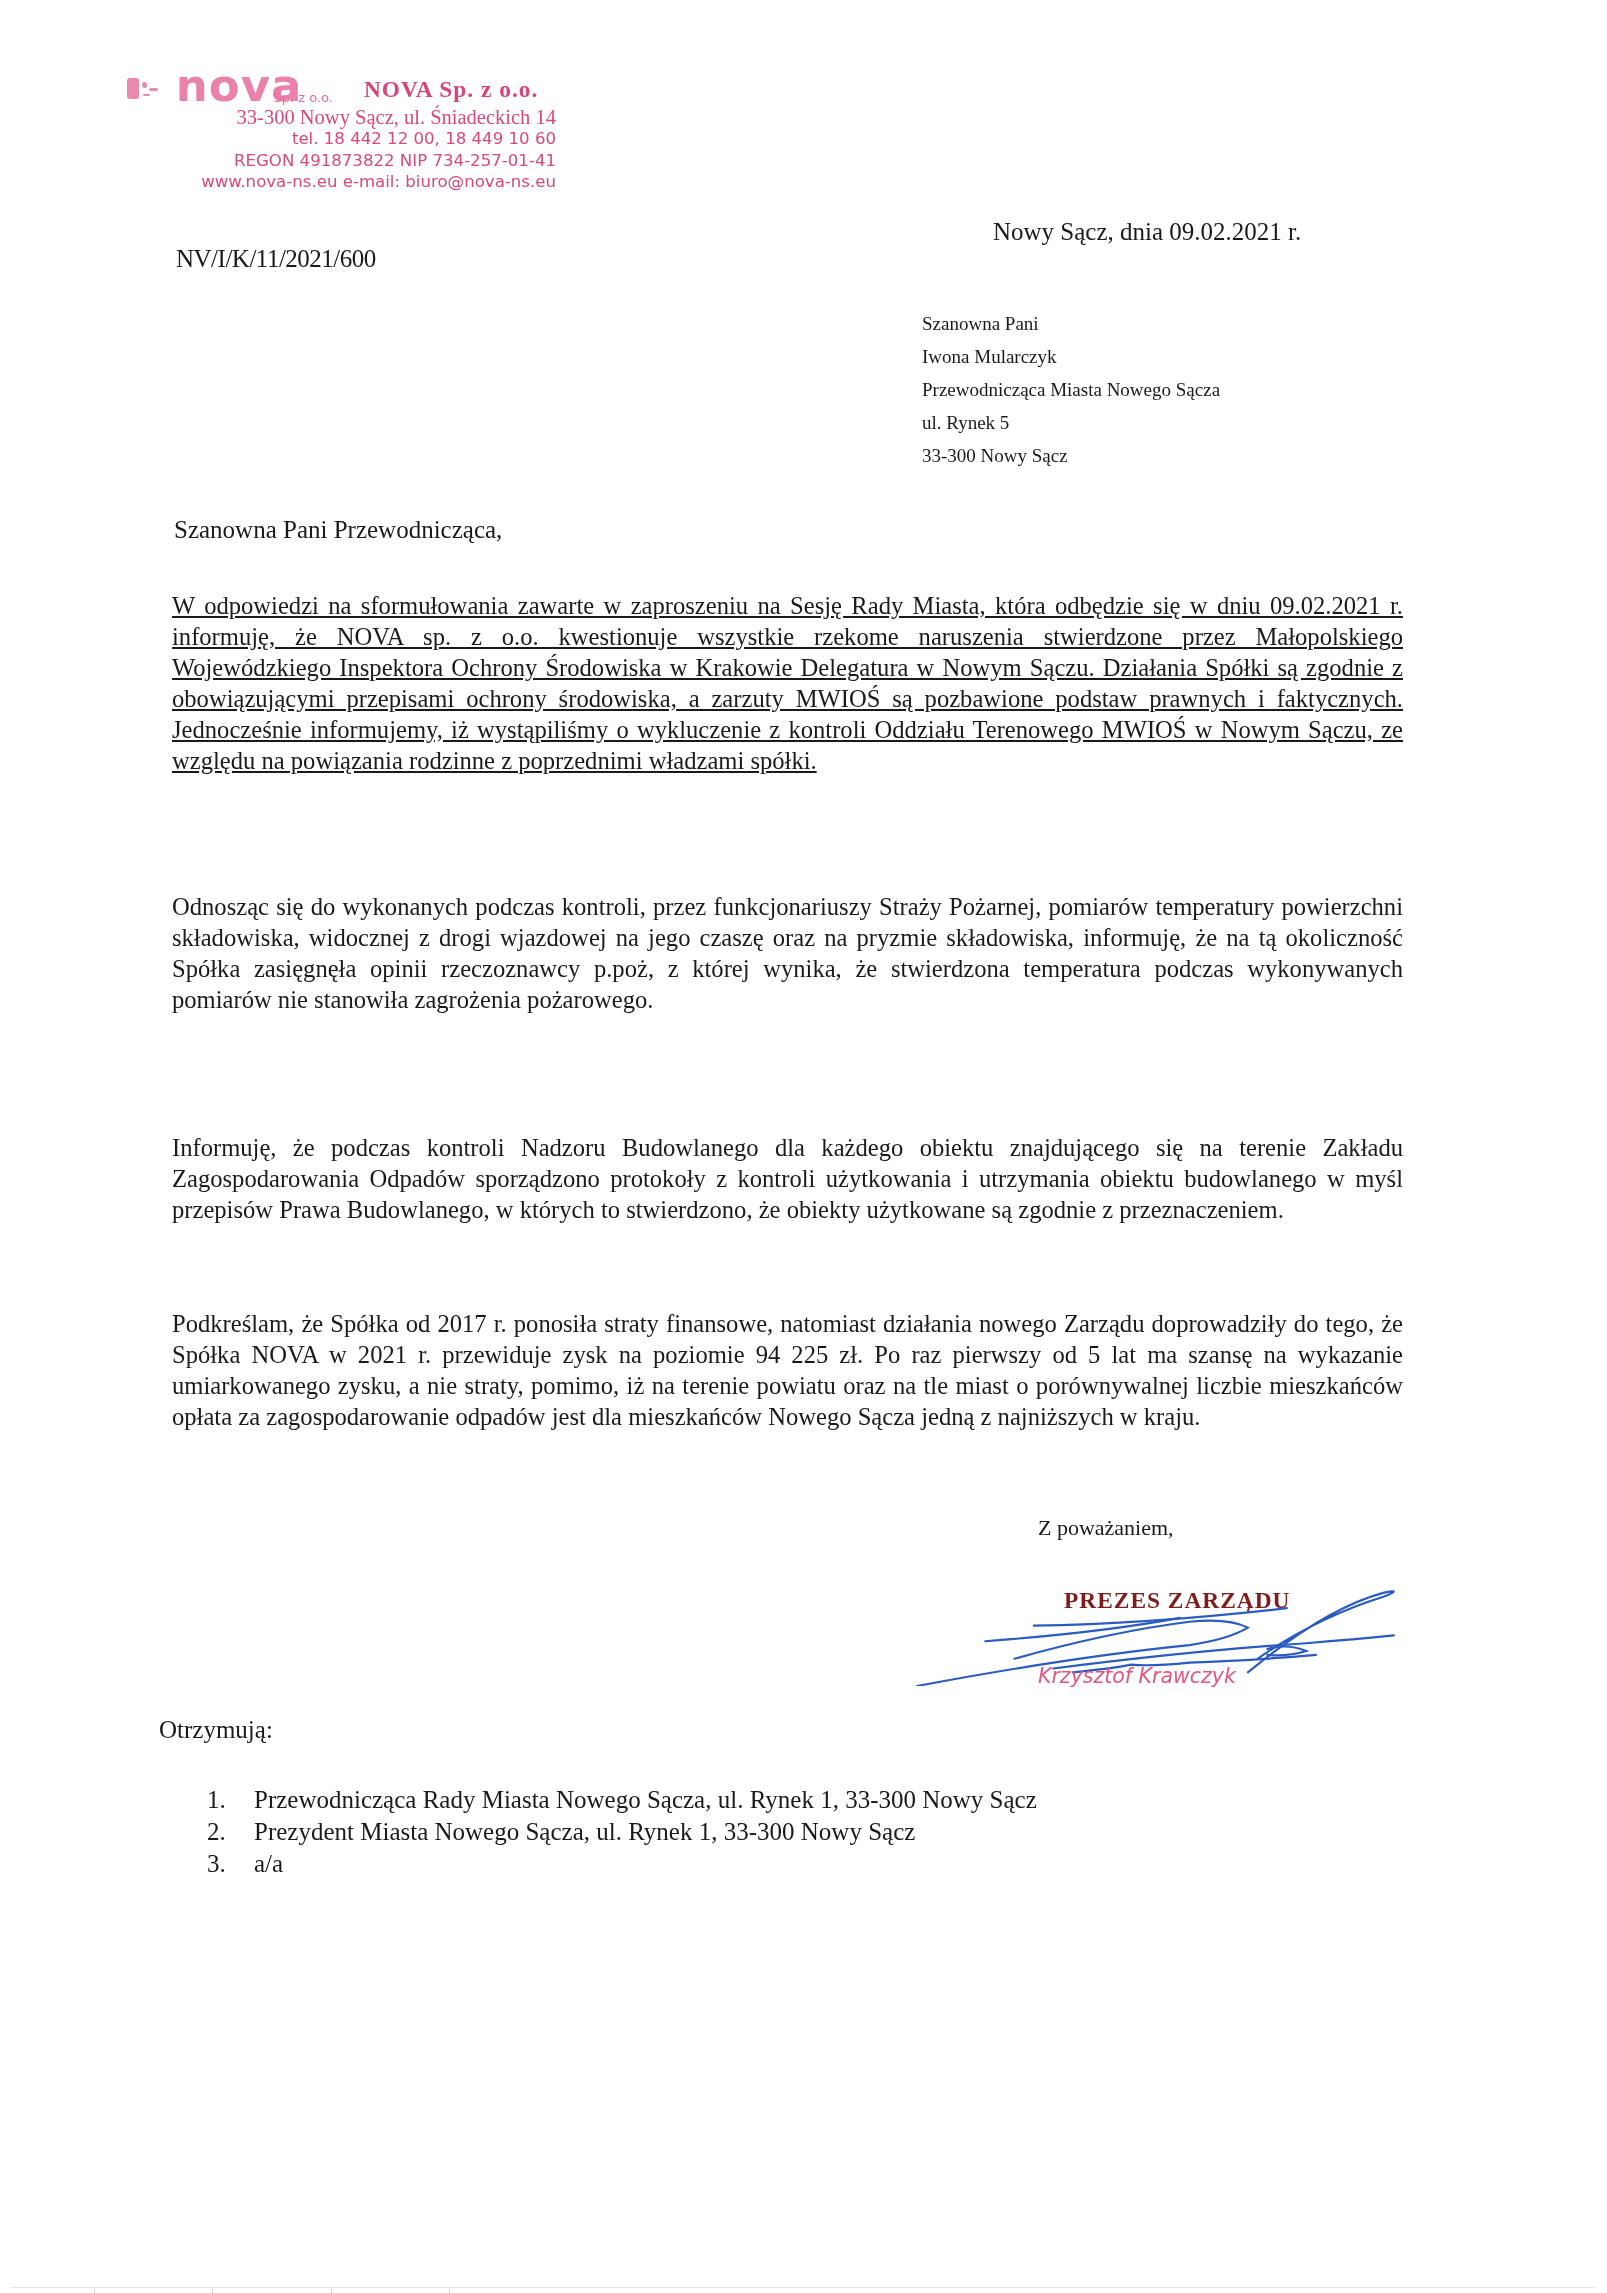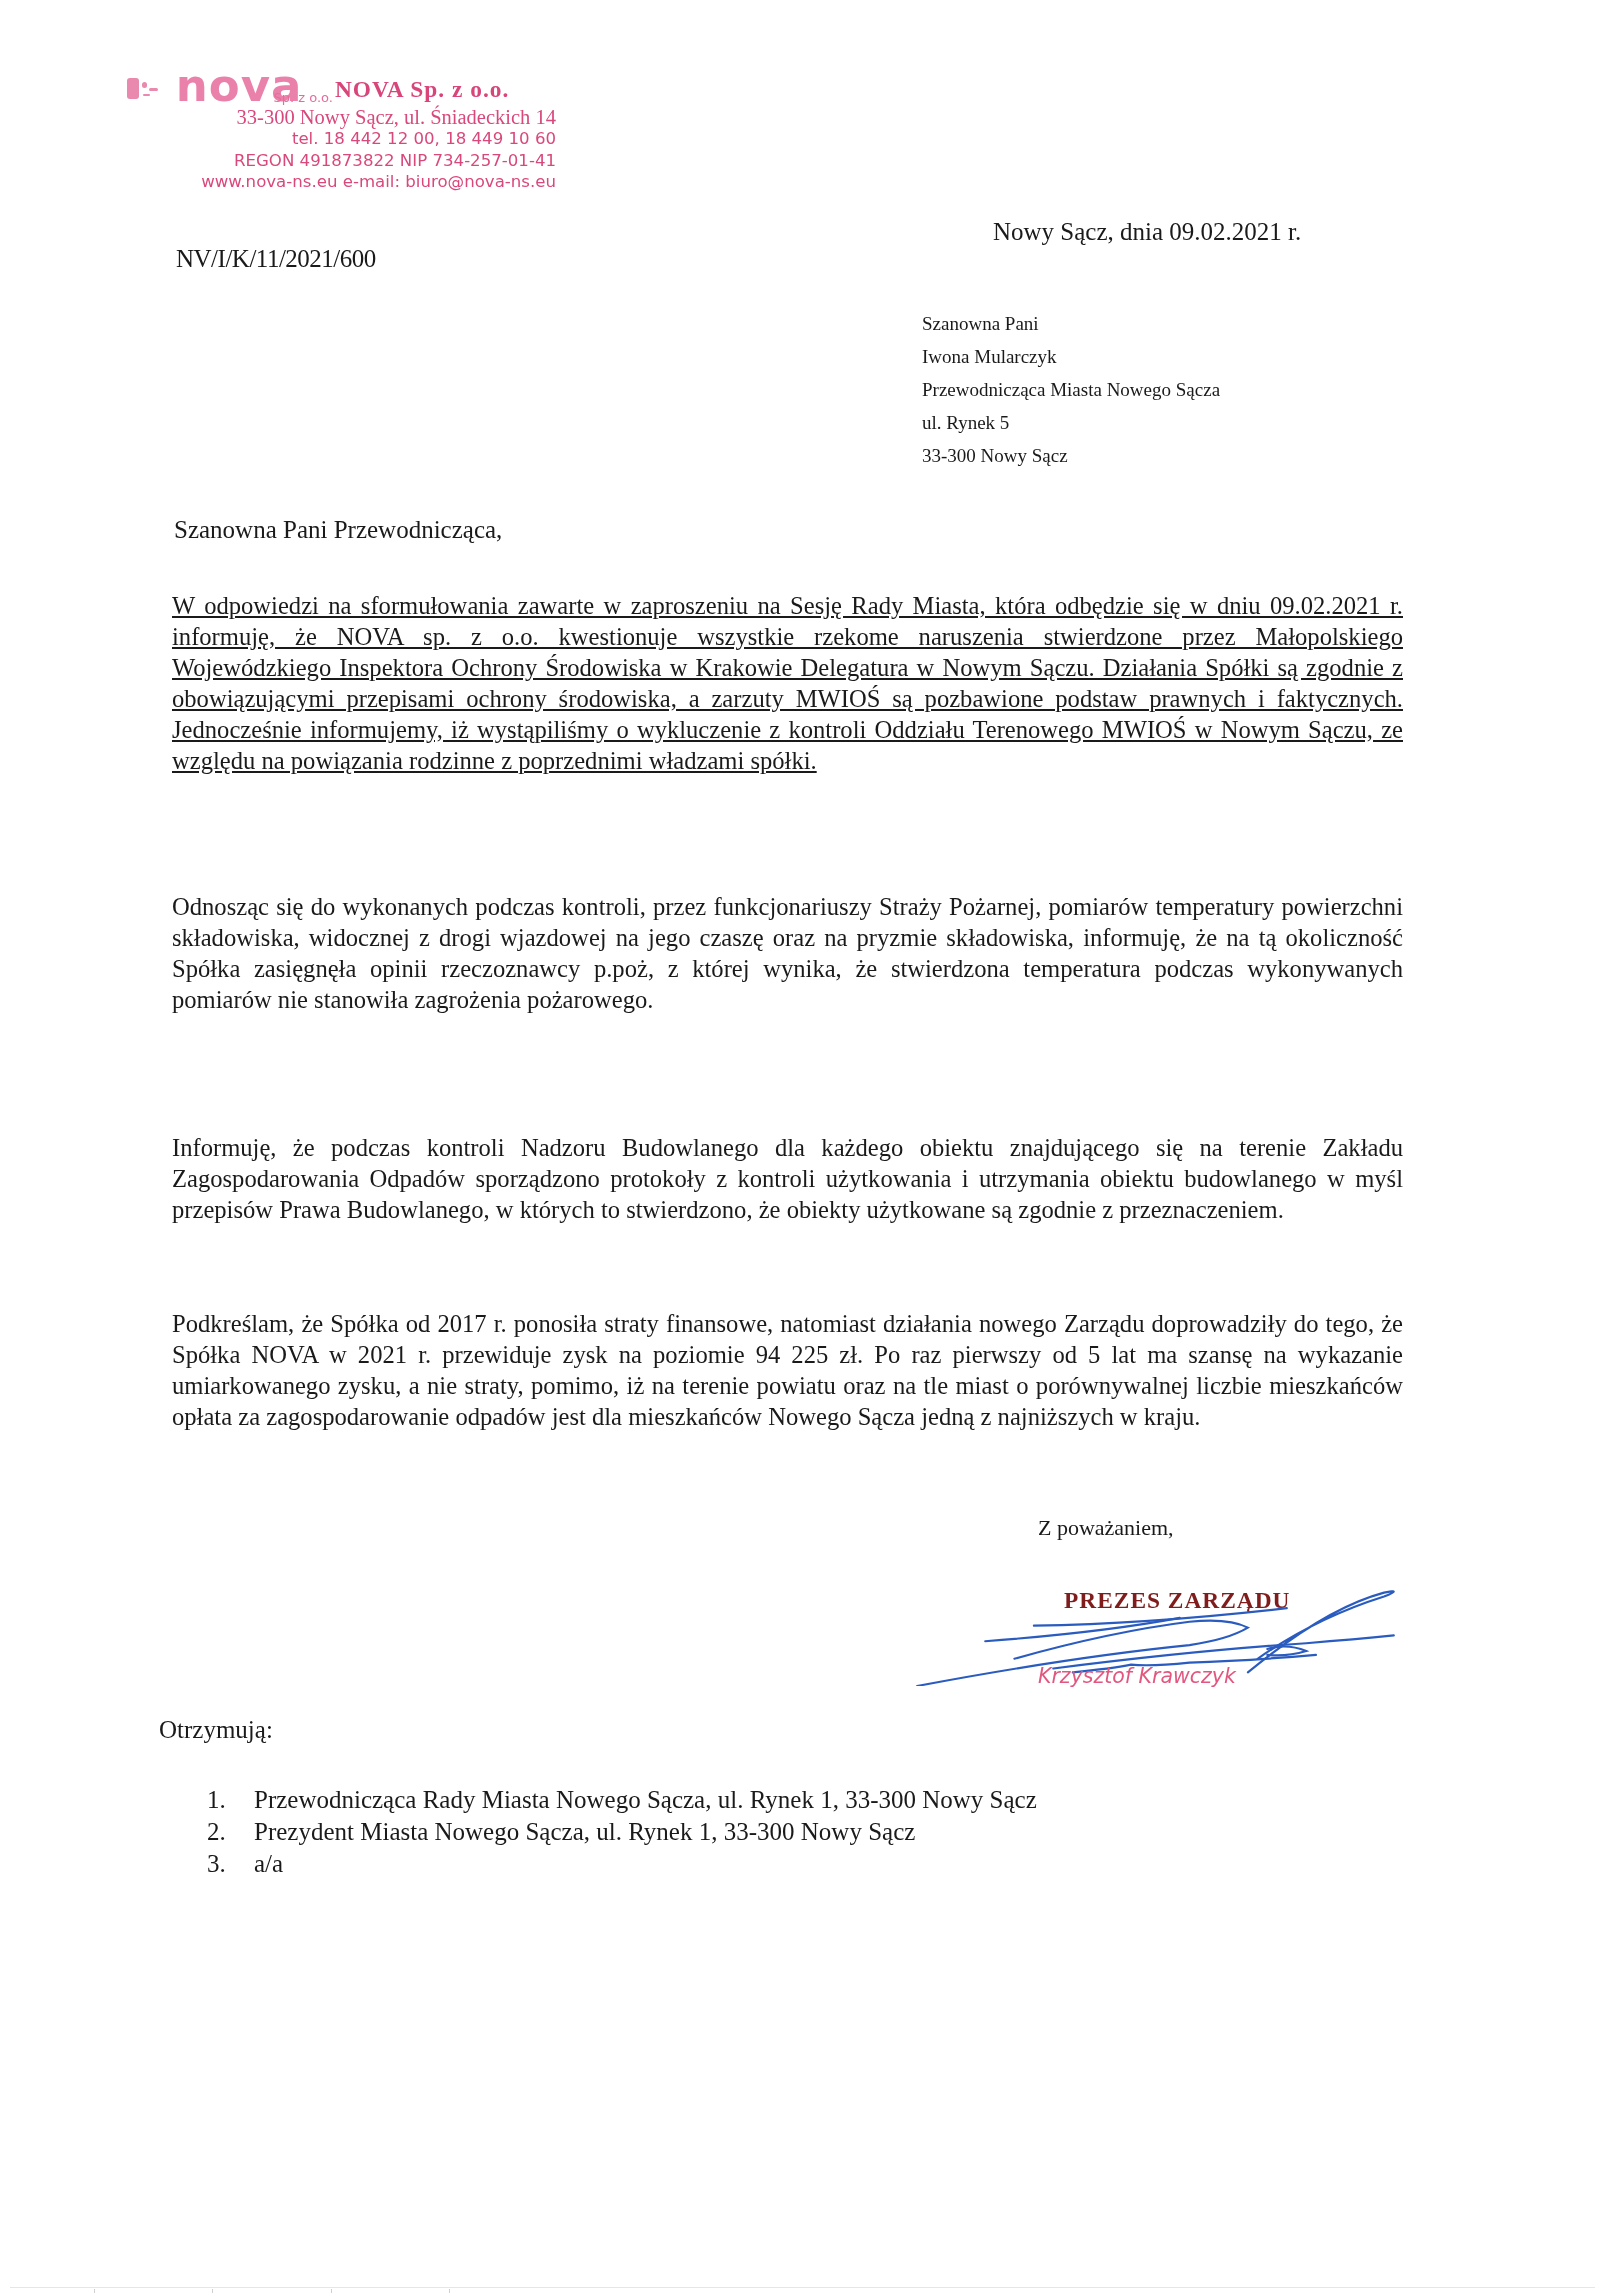--- a/index.html
+++ b/index.html
@@ -9,21 +9,21 @@
 
   
   .stamp { position: absolute; left: 127px; top: 55px; width: 429px; color: #d9487c; }
   .stamp .logo-row { display: flex; align-items: flex-end; height: 39px; }
   .stamp .logo-mark { width: 39px; height: 29px; position: relative; margin-right: 9.8px; }
   .stamp .logo-mark span { position: absolute; background: #e36b98; border-radius: 2.9px; opacity: .8; }
   .stamp .logo-word { font-family: "DejaVu Sans", sans-serif; font-weight: bold; font-size: 45px;
                       letter-spacing: 1px; color: #e76c9d; line-height: 35px; opacity: .85; }
   .stamp .logo-sub { font-family: "DejaVu Sans", sans-serif; font-size: 13px; color: #e76c9d; margin-left: -29px; margin-bottom: -2px; }
   .stamp .company { font-family: "Liberation Serif", serif; font-size: 23.4px; font-weight: bold;
-                    margin-left: 2px; letter-spacing: 1px; color: #d8457a; }
+                    margin-left: 31px; letter-spacing: 1px; color: #d8457a; }
   .stamp .line { font-size: 20.5px; line-height: 20.5px; white-space: nowrap; text-align: right; }
   .stamp .addr { font-family: "Liberation Serif", serif; margin-top: 3.9px; }
   .stamp .tel { font-family: "DejaVu Sans", sans-serif; font-size: 16.6px; padding-left: 31px; margin-top: 2px; }
   .stamp .reg { font-family: "DejaVu Sans", sans-serif; font-size: 16.6px; margin-top: 1px; }
   .stamp .web { font-family: "DejaVu Sans", sans-serif; font-size: 16.6px; margin-top: 1px; }
 
   .ref { position: absolute; left: 176px; top: 236px; font-size: 25px; letter-spacing: -0.5px; }
   .date { position: absolute; left: 993px; top: 209px; font-size: 25px; }
 
   .recipient { position: absolute; left: 922px; top: 298px; font-size: 19px; line-height: 33px; }

